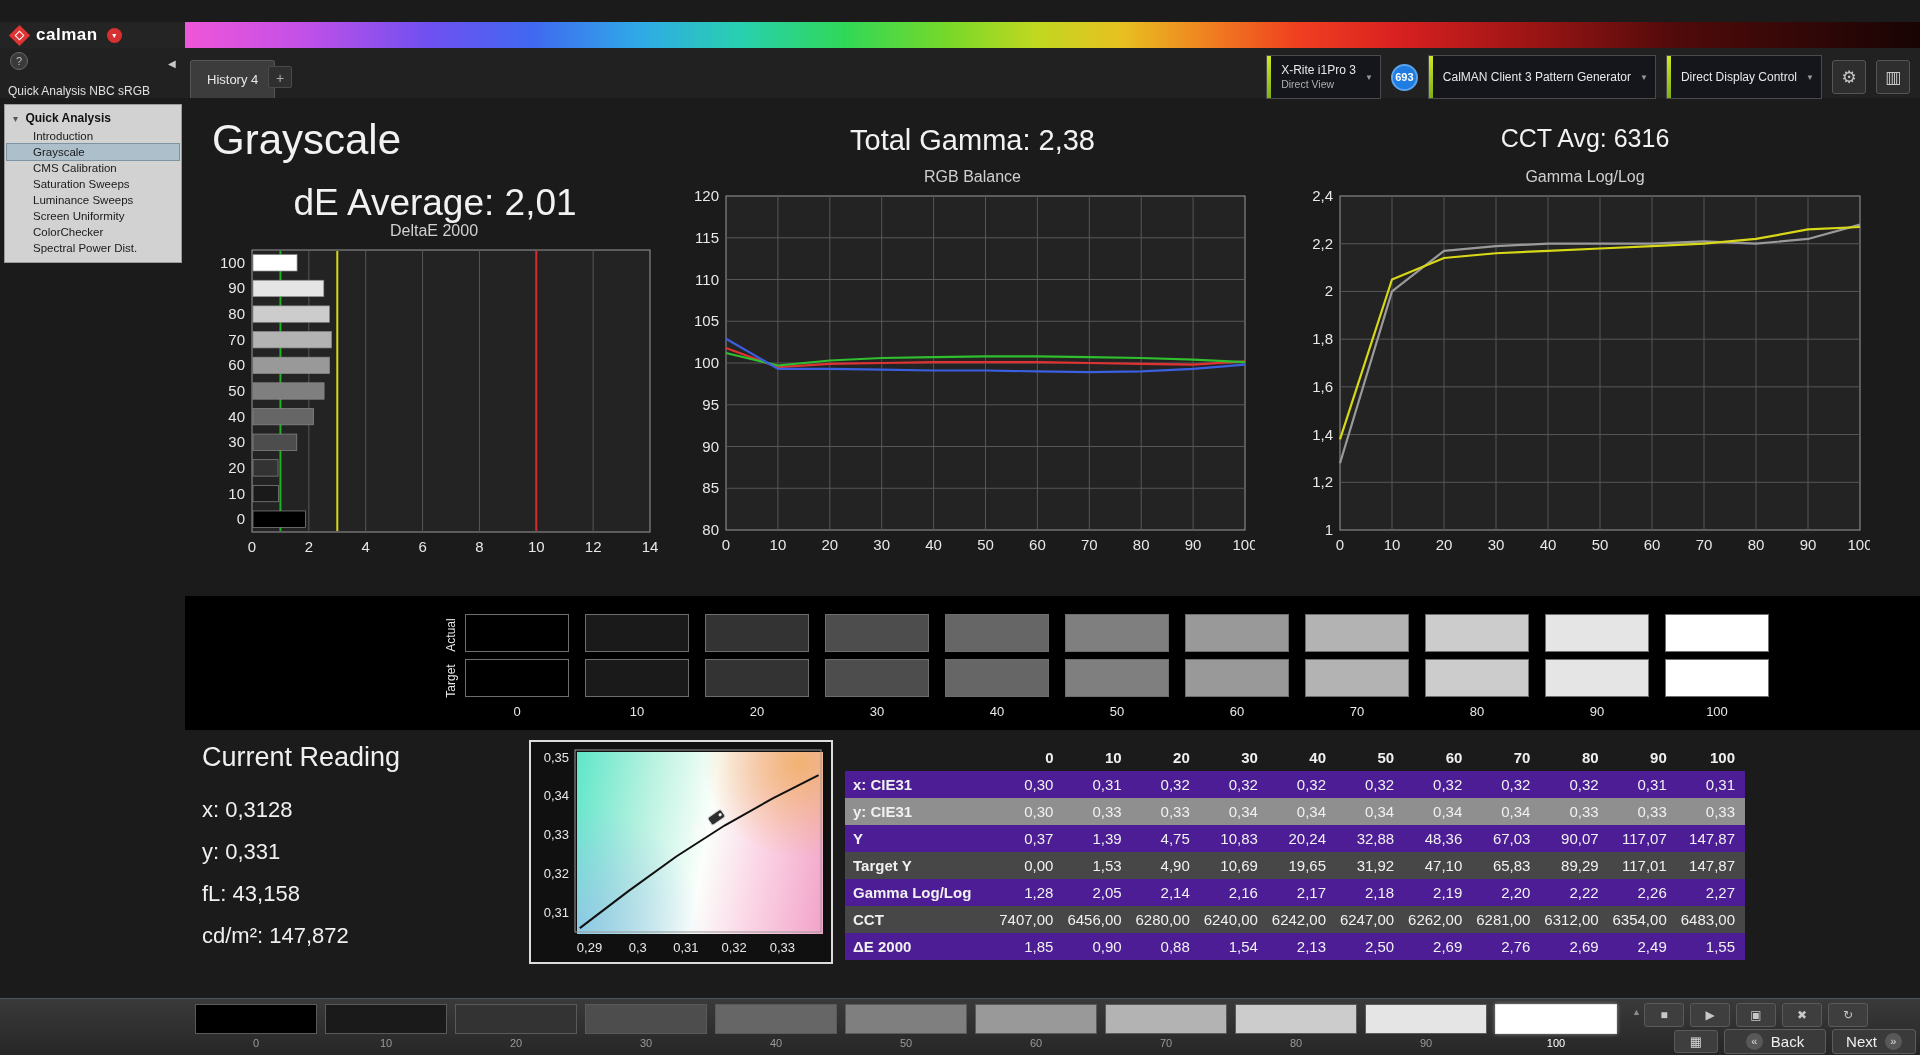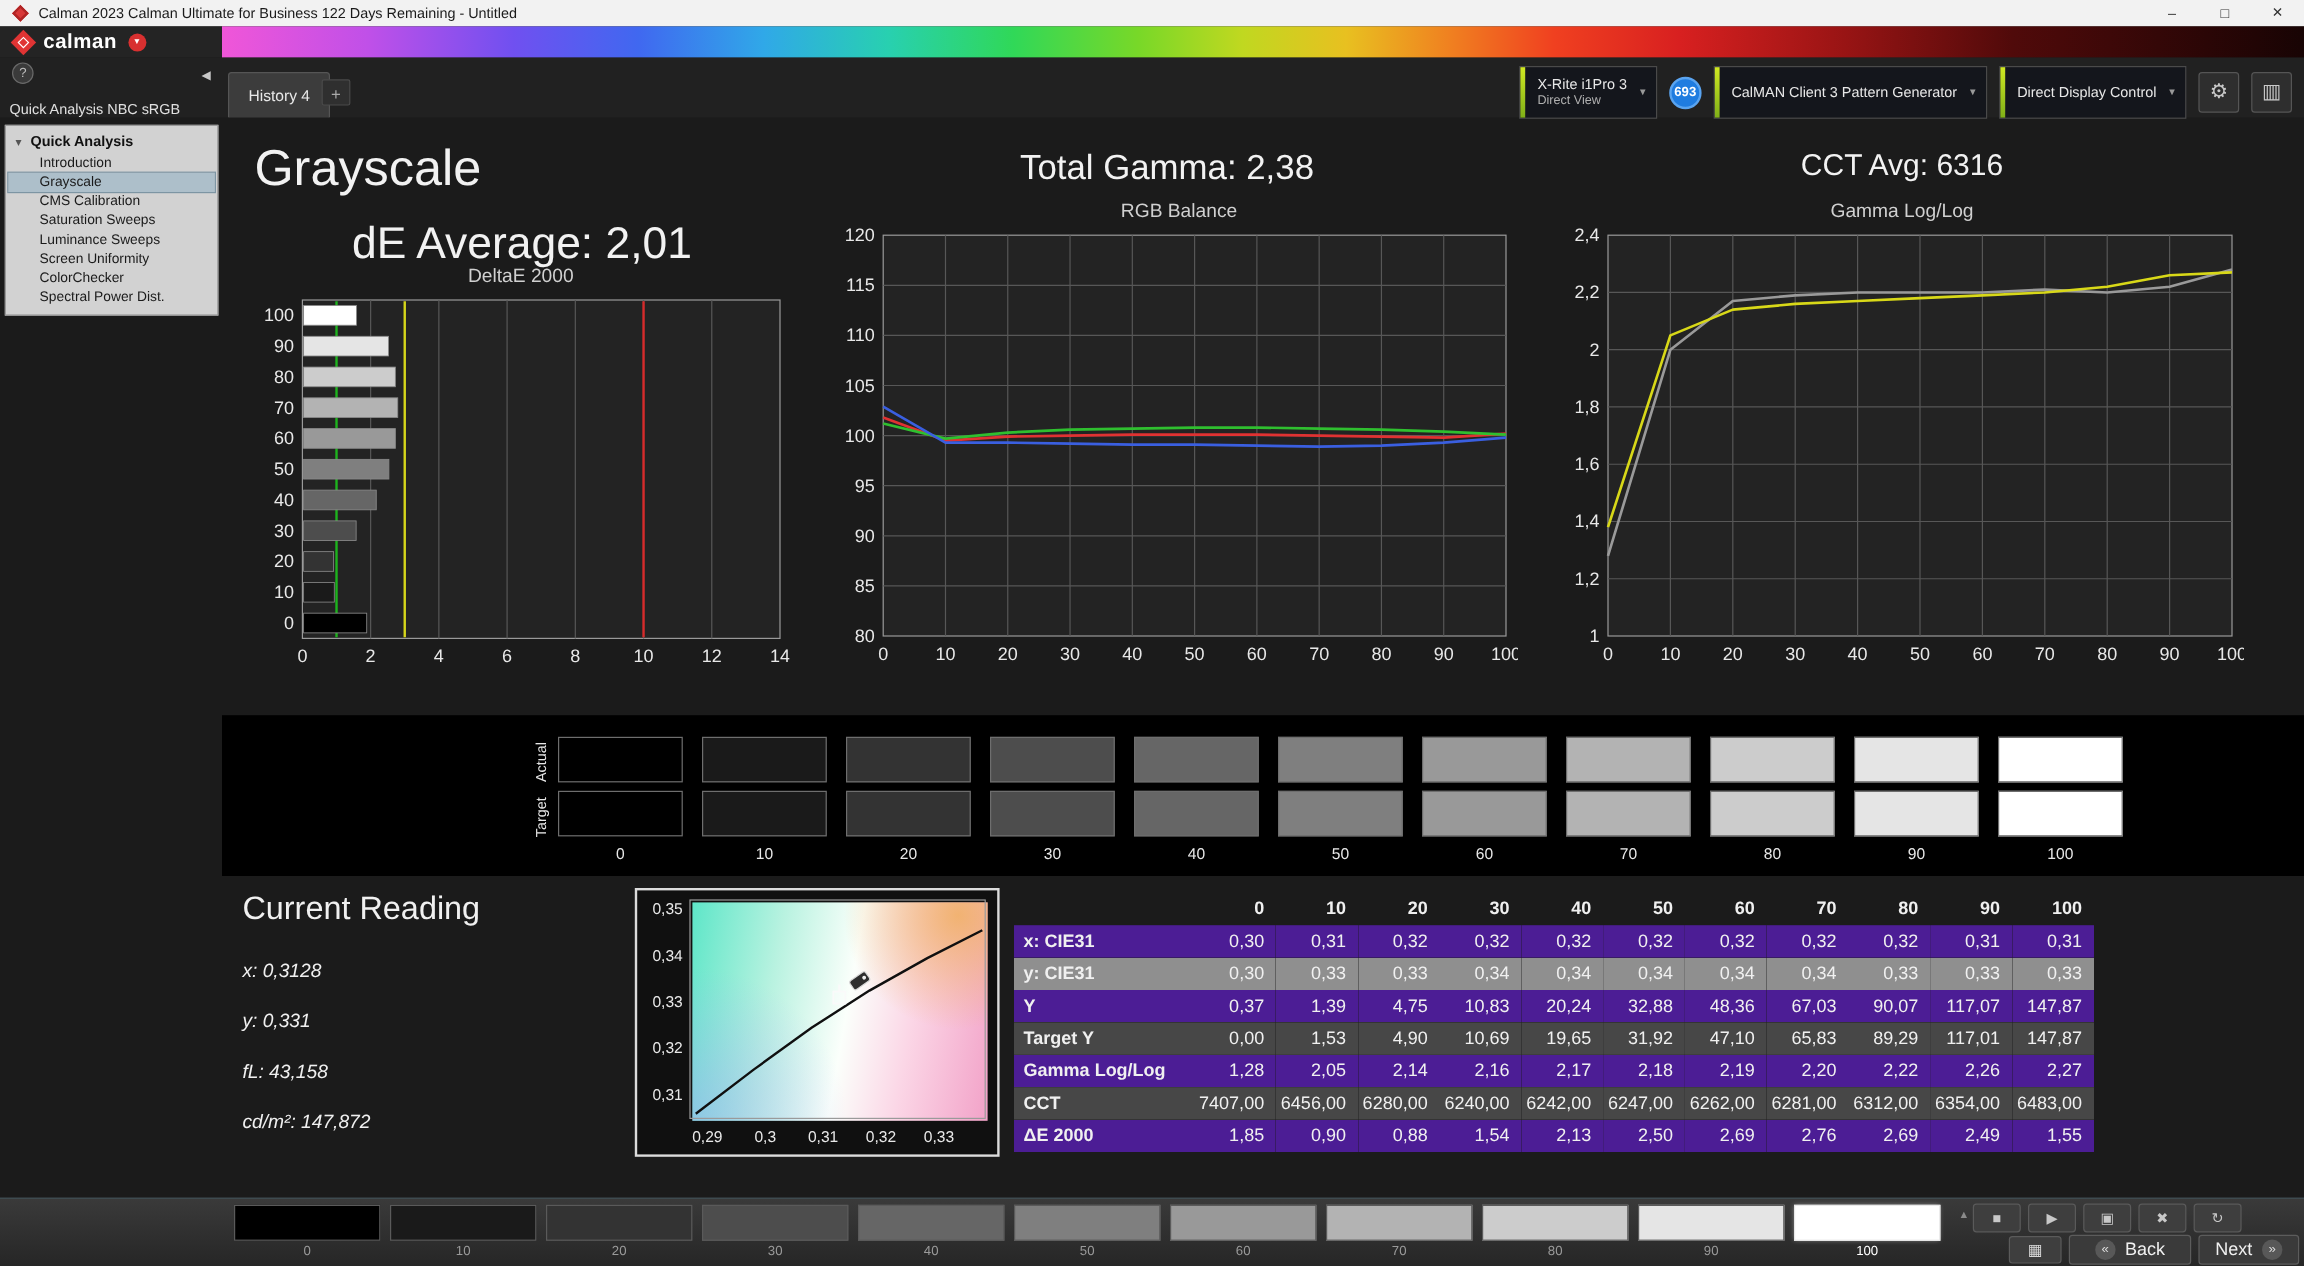--- a/index.html
+++ b/index.html
@@ -52,38 +52,38 @@
   
   .h-grayscale{position:absolute;left:212px;top:116px;font-size:42px;color:#f2f2f2;}
   .h-de{position:absolute;left:210px;top:182px;width:450px;text-align:center;font-size:37px;color:#f2f2f2;}
   .h-gamma{position:absolute;left:690px;top:124px;width:565px;text-align:center;font-size:29px;color:#f2f2f2;}
   .h-cct{position:absolute;left:1300px;top:124px;width:570px;text-align:center;font-size:25px;color:#f2f2f2;}
 
   
   .chart{position:absolute;}
   .chart .ctitle{text-align:center;font-size:16px;color:#d0d0d0;height:22px;}
   #chart-de{left:210px;top:222px;width:448px;}
-  #chart-rgb{left:690px;top:168px;width:565px;margin-left:10px;}
+  #chart-rgb{left:690px;top:168px;width:565px;}
   #chart-gl{left:1300px;top:168px;width:570px;}
   .cplot{display:block;}
 
   
   #swatch-strip{position:absolute;left:185px;right:0;top:596px;height:134px;background:#000;}
   .rowlab{position:absolute;left:240px;width:52px;text-align:center;color:#e8e8e8;font-size:12px;transform:rotate(-90deg);}
   #lab-actual{top:32px;}
   #lab-target{top:78px;}
   .swgrid{position:absolute;left:280px;top:18px;display:flex;gap:16px;}
   .swcol{display:flex;flex-direction:column;}
   .sw{width:104px;height:38px;border:1px solid #6e6e6e;margin-bottom:7px;}
   .swlab{text-align:center;color:#e8e8e8;font-size:13px;}
 
   
   #current-reading{position:absolute;left:202px;top:742px;color:#f0f0f0;}
   #current-reading .cr-title{font-size:27px;margin-bottom:16px;}
-  .cr-line{font-size:16px;line-height:42px;font-style:italic;}
+  .cr-line{font-size:22px;line-height:42px;}
 
   
   #cie{position:absolute;left:529px;top:740px;width:304px;height:224px;background:#101010;border:2px solid #dcdcdc;}
   .cie-grad{position:absolute;left:46px;top:10px;width:246px;height:182px;
     background:
       radial-gradient(circle at 90% 6%, rgba(240,175,95,.85), rgba(240,175,95,0) 34%),
       radial-gradient(circle at 0% 100%, rgba(150,165,245,.5), rgba(150,165,245,0) 42%),
       linear-gradient(100deg,#5ee6c8 0%,#b8f2e0 28%,#fbfffb 52%,#fbd6e6 72%,#f2a2c8 100%);}
   .cie-plot{position:absolute;left:-2px;top:-2px;}
 
@@ -112,29 +112,20 @@
   .nav-btn{position:absolute;top:30px;height:25px;background:#3a3a3a;border:1px solid #5c5c5c;border-radius:3px;color:#f0f0f0;font-size:15px;display:flex;align-items:center;justify-content:center;gap:8px;}
   #back-btn{left:94px;width:102px;}
   #next-btn{left:202px;width:84px;}
   .circ{width:17px;height:17px;border-radius:50%;background:#585858;color:#ddd;font-size:11px;line-height:16px;text-align:center;flex:none;}
 </style>
 </head>
 <body>
 
 <div class="app">
 
-  <div class="titlebar">
-    <span class="title-icon"></span>
-    <span class="title-text">Calman 2023 Calman Ultimate for Business 122 Days Remaining  - Untitled</span>
-    <div class="win-buttons">
-      <span class="win-btn">–</span>
-      <span class="win-btn">□</span>
-      <span class="win-btn close">×</span>
-    </div>
-  </div>
 
   <div class="brandrow">
     <div class="logo-block">
       <span class="logo-diamond">
           <span class="ld-in"></span>
         </span>
       <span class="logo-text">calman</span>
       <span class="logo-arrow">▼</span>
     </div>
     <div class="rainbow"></div>

